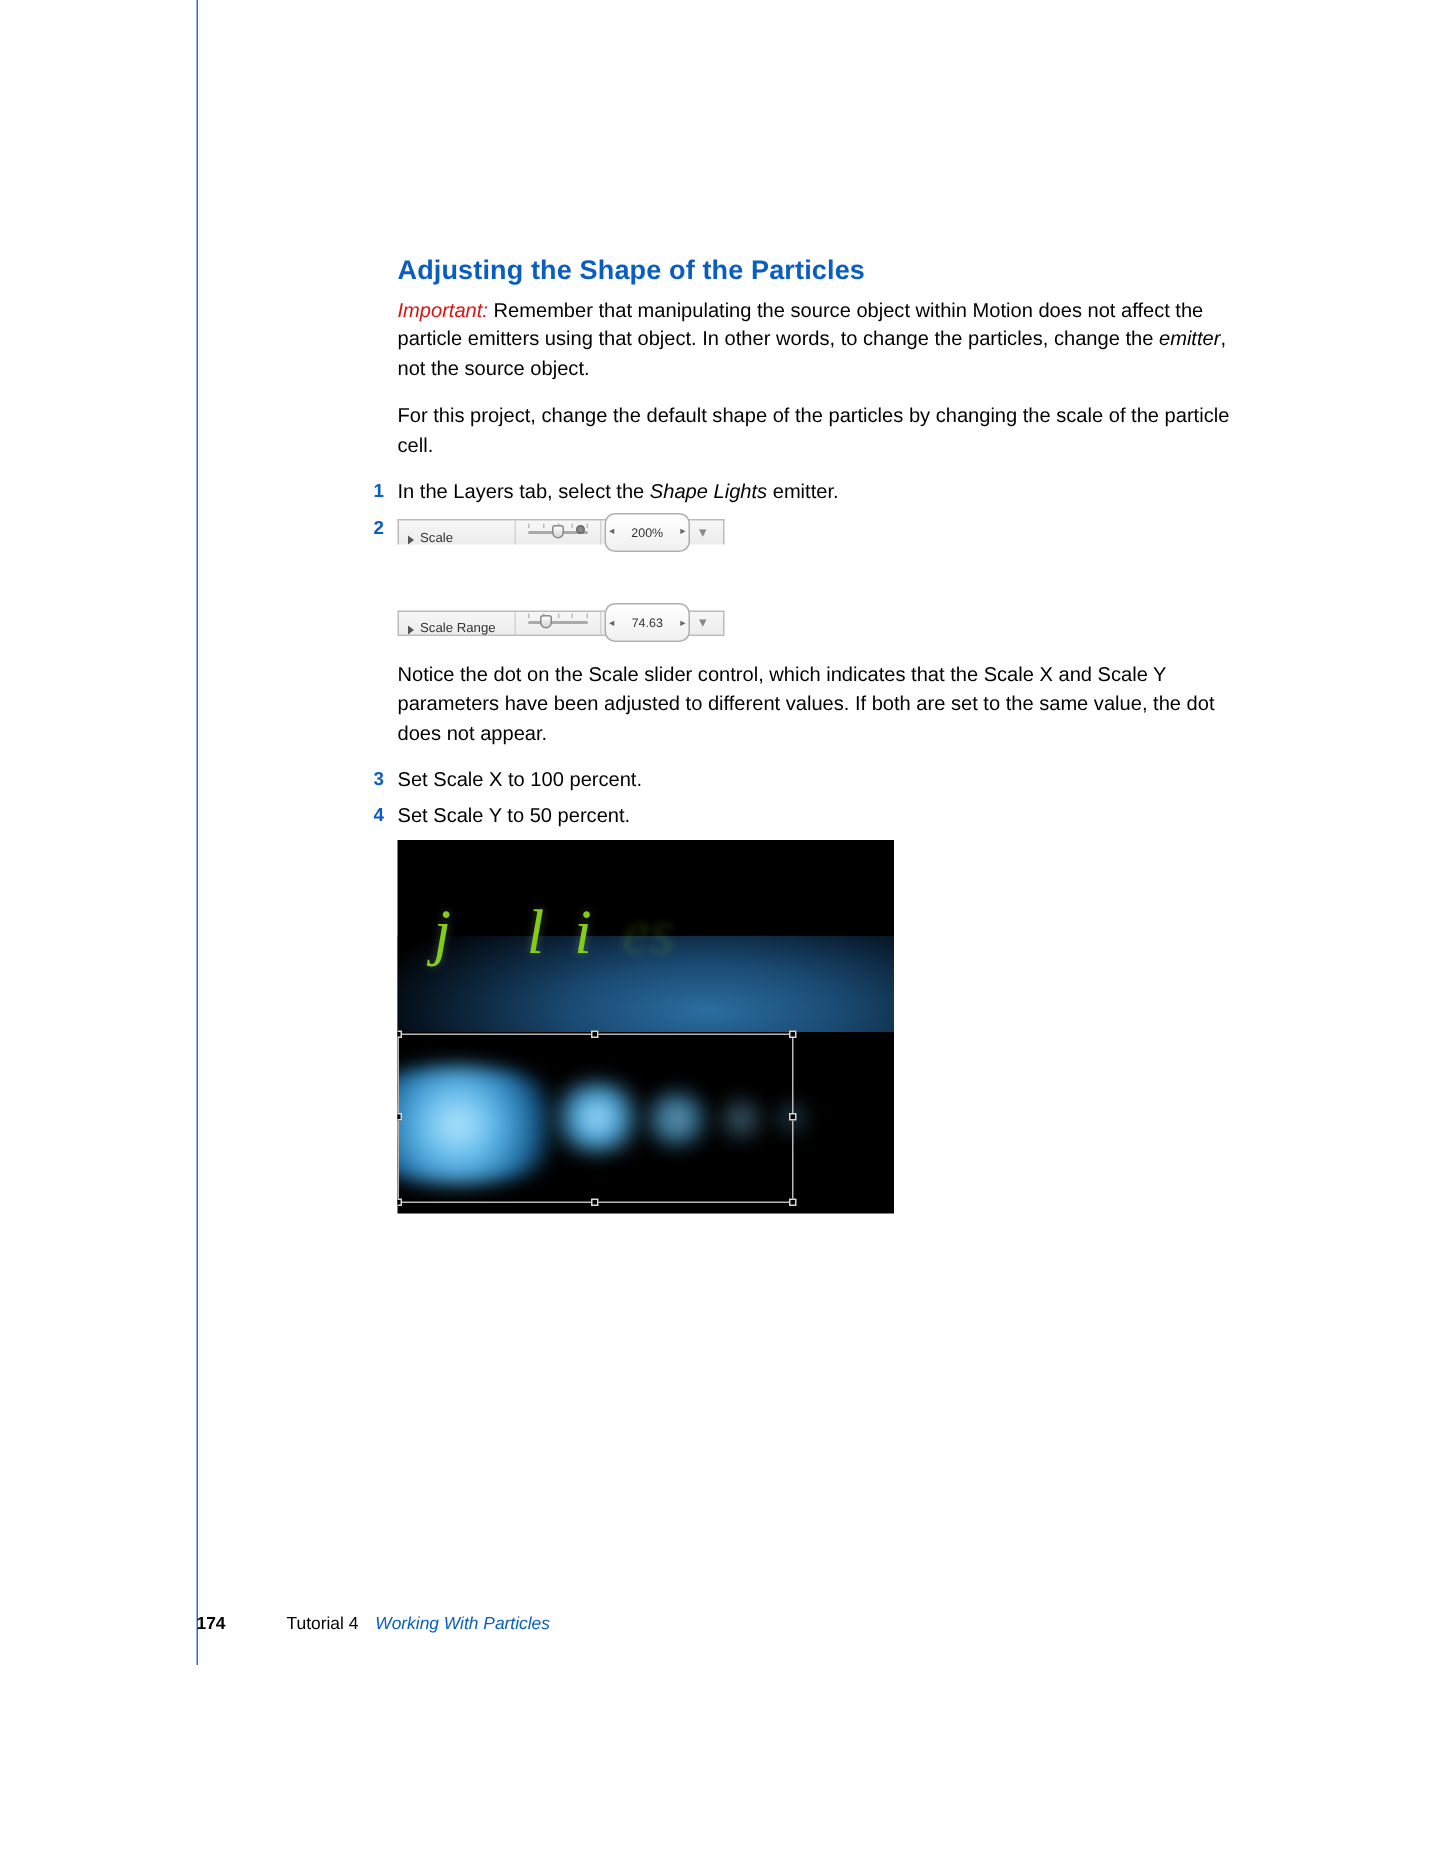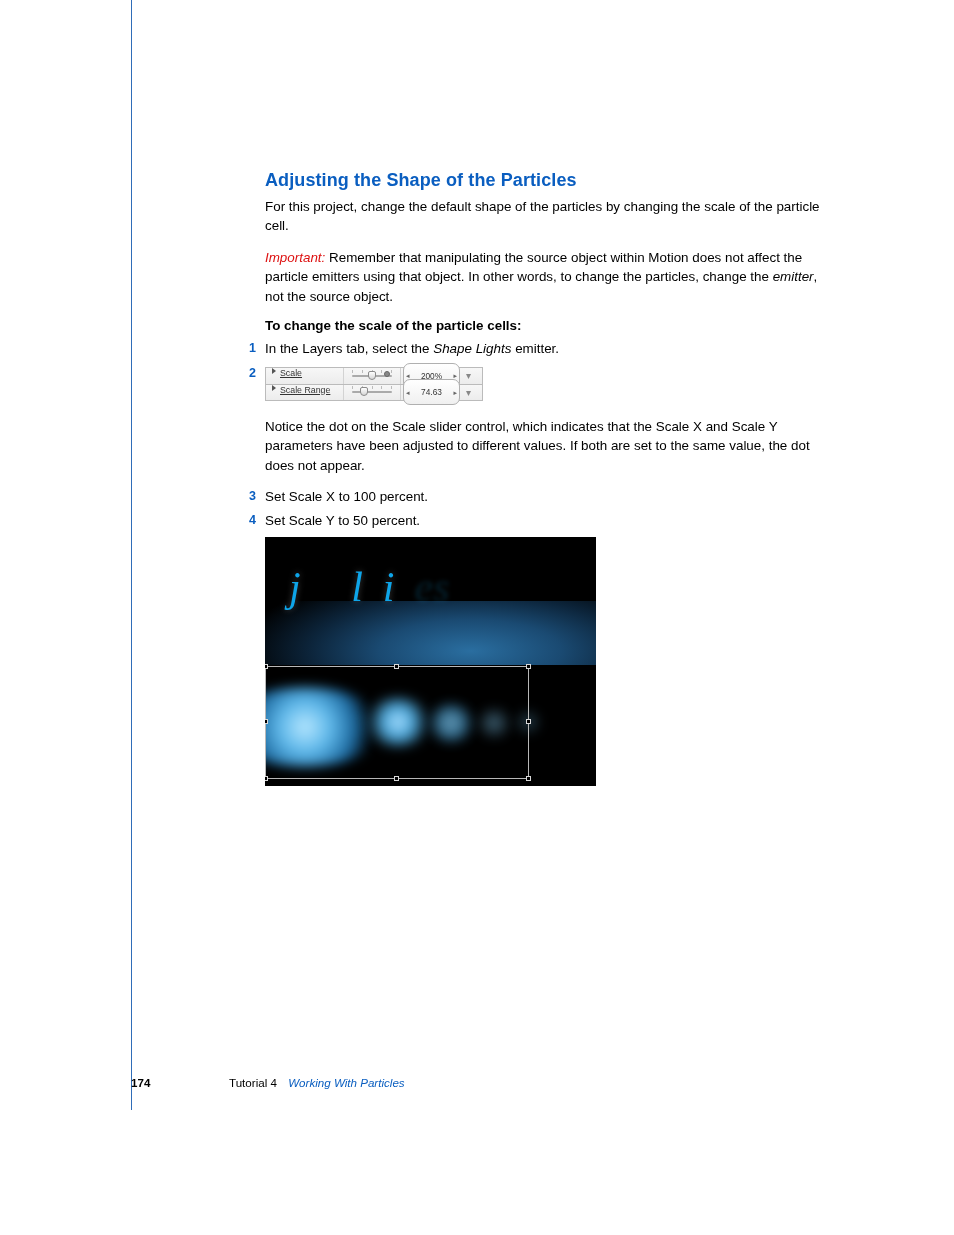--- a/index.html
+++ b/index.html
@@ -11,71 +11,70 @@
   .body { font-size:13.4px; line-height:1.45; color:#000; }
   .para { margin-bottom:12px; }
   .imp-label { color:#d11; font-style:italic; font-weight:400; }
   .em { font-style: italic; }
   .subhead { font-weight:700; font-size:13.4px; margin-top:6px; margin-bottom:6px; }
   ol.steps { list-style:none; margin:0; padding:0; }
   ol.steps > li { position:relative; padding-left:0; margin-bottom:5px; font-size:13.4px; line-height:1.45; }
   ol.steps > li .num { position:absolute; left:-16px; top:0; color:#0a5ec0; font-weight:700; font-size:12.5px; }
   .panel-fig { margin:8px 0 16px 0; width:218px; }
   .prow { display:flex; align-items:center; height:17px; border:1px solid #bbb; border-bottom:none; background:linear-gradient(#f7f7f7,#ececec); font-size:8.8px; color:#333; }
-  .prow:last-child { border-bottom:1px solid #bbb; }
-  .prow .tricell { width:78px; display:flex; align-items:flex-start; gap:4px; padding-left:6px; border-right:1px solid #d3d3d3; height:100%;text-decoration:underline; }
+  .prow:last-child { border-bottom:1px solid #bbb;margin-top:44px; }
+  .prow .tricell { width:78px; display:flex; align-items:flex-end; gap:4px; padding-left:6px; border-right:1px solid #d3d3d3; height:100%; }
   .tri { display:inline-block; width:0; height:0; border-top:3.2px solid transparent; border-bottom:3.2px solid transparent; border-left:4.6px solid #555; }
   .prow .sliderwrap { width:57px; height:100%; display:flex; align-items:center; justify-content:center; border-right:1px solid #d3d3d3; position:relative; }
   .track { width:40px; height:2px; background:#aaa; border-radius:1px; position:relative; }
   .dot { position:absolute; top:-3.5px; width:6px; height:6px; border-radius:3px; background:#888; border:1px solid #666; }
   .ticks { position:absolute; top:-5px; width:40px; display:flex; justify-content:space-between; }
   .ticks span { width:0; height:3px; border-left:1px solid #bbb; }
   .thumb { position:absolute; top:-4px; left:16px; width:8px; height:9px; background:linear-gradient(#fefefe,#d6d6d6); border:1px solid #8a8a8a; border-radius:2px 2px 4px 4px; }
   .valbox { flex:0 0 57px; margin:0 2px; height:12px; display:flex; align-items:center; justify-content:space-between; background:linear-gradient(#fff,#f0f0f0); border:1px solid #b0b0b0; border-radius:7px; font-size:8.3px; color:#333; padding:12px 2px; }
   .valbox .arrL, .valbox .arrR { font-size:7px; color:#666; line-height:1; }
   .prow .rightcell { flex:1; display:flex; align-items:center; justify-content:flex-start; padding-left:4px; font-size:10px; color:#888; }
   .screenshot { width:331px; height:249px; background:#000; position:relative; overflow:hidden; margin:6px 0 12px 0; }
   .skyband { position:absolute; left:0; top:64px; width:331px; height:64px; background:radial-gradient(ellipse 260px 90px at 62% 78%, #2a6ea0 0%, #1a4a72 35%, #0c243a 62%, #000 90%); }
-  .letters { position:absolute; left:24px; top:26px; font-family:"Brush Script MT","Lucida Handwriting",cursive; font-style:italic; color:#0ea5e9; font-size:42px; letter-spacing:20px; text-shadow:0 0 6px rgba(255,255,255,0.25); }
+  .letters { position:absolute; left:24px; top:38px; font-family:"Brush Script MT","Lucida Handwriting",cursive; font-style:italic; color:#84cc16; font-size:42px; letter-spacing:20px; text-shadow:0 0 6px rgba(255,255,255,0.25); }
   .letters .faint { opacity:0.18; filter:blur(2px); letter-spacing:0; }
   .bbox { position:absolute; left:0; top:129px; width:264px; height:113px; border:1px solid #b8b8b8; }
   .bbox .h { position:absolute; width:5px; height:5px; background:#000; border:1px solid #d8d8d8; }
   .h.tl{ left:-3px; top:-3px;} .h.tr{ right:-3px; top:-3px;} .h.bl{ left:-3px; bottom:-3px;} .h.br{ right:-3px; bottom:-3px;}
   .h.tc{ left:50%; margin-left:-3px; top:-3px;} .h.bc{ left:50%; margin-left:-3px; bottom:-3px;}
   .h.lc{ left:-3px; top:50%; margin-top:-3px;} .h.rc{ right:-3px; top:50%; margin-top:-3px;}
   .glow { position:absolute; border-radius:50%; filter:blur(6px); }
   .g1{ left:-40px; top:150px; width:160px; height:80px; background:radial-gradient(circle,#b7e7ff 0%, #5fb8ea 28%, #1d6aa0 55%, transparent 75%);}
   .g2{ left:98px; top:160px; width:70px; height:50px; background:radial-gradient(circle,#aee0ff 0%, #4aa5d8 35%, transparent 72%);}
   .g3{ left:162px; top:166px; width:48px; height:40px; background:radial-gradient(circle,#7fb8d6 0%, #3a7ea6 40%, transparent 74%); opacity:0.85;}
   .g4{ left:210px; top:170px; width:38px; height:32px; background:radial-gradient(circle,#5e93b0 0%, transparent 72%); opacity:0.7;}
   .g5{ left:248px; top:172px; width:30px; height:26px; background:radial-gradient(circle,#4a7c96 0%, transparent 72%); opacity:0.55;}
   .beam { position:absolute; left:-10px; top:176px; width:110px; height:24px; background:linear-gradient(90deg, rgba(200,238,255,0.9), rgba(80,170,220,0.2) 70%, transparent); filter:blur(3px); transform:skewX(-5deg);}
-  .footer { position:absolute; left:131px; top:1076px; width:700px; font-size:11.6px; display:flex; align-items:flex-end; gap:38px; }
+  .footer { position:absolute; left:131px; top:1076px; width:700px; font-size:11.6px; display:flex; align-items:flex-end; }
   .pagenum { font-weight:700; color:#000; width:60px; }
   .ftut { font-weight:400; color:#000; }
   .fchap { color:#0a5ec0; margin-left:8px;font-style:italic; }
 </style>
 </head>
 <body>
 
 <div class="page">
   <div class="vline"></div>
 
   <div class="content">
     <div class="h2">Adjusting the Shape of the Particles</div>
 
 
-    <div class="body para">For this project, change the default shape of the particles by changing the scale of the particle cell.</div>
-
     <div class="body para">
       <span class="imp-label">Important:</span>
       <span>Remember that manipulating the source object within Motion does not affect the particle emitters using that object. In other words, to change the particles, change the </span><span class="em">emitter</span><span>, not the source object.</span>
     </div>
 
-    <div class="subhead">To change the scale of the particle cells:</div>
+    <div class="body para">For this project, change the default shape of the particles by changing the scale of the particle cell.</div>
+
 
     <ol class="steps">
       <li>
         <span class="num">1</span>
         <span>In the Layers tab, select the </span><span class="em">Shape Lights</span><span> emitter.</span>
       </li>
       <li>
         <span class="num">2</span>
       </li>
     </ol>

